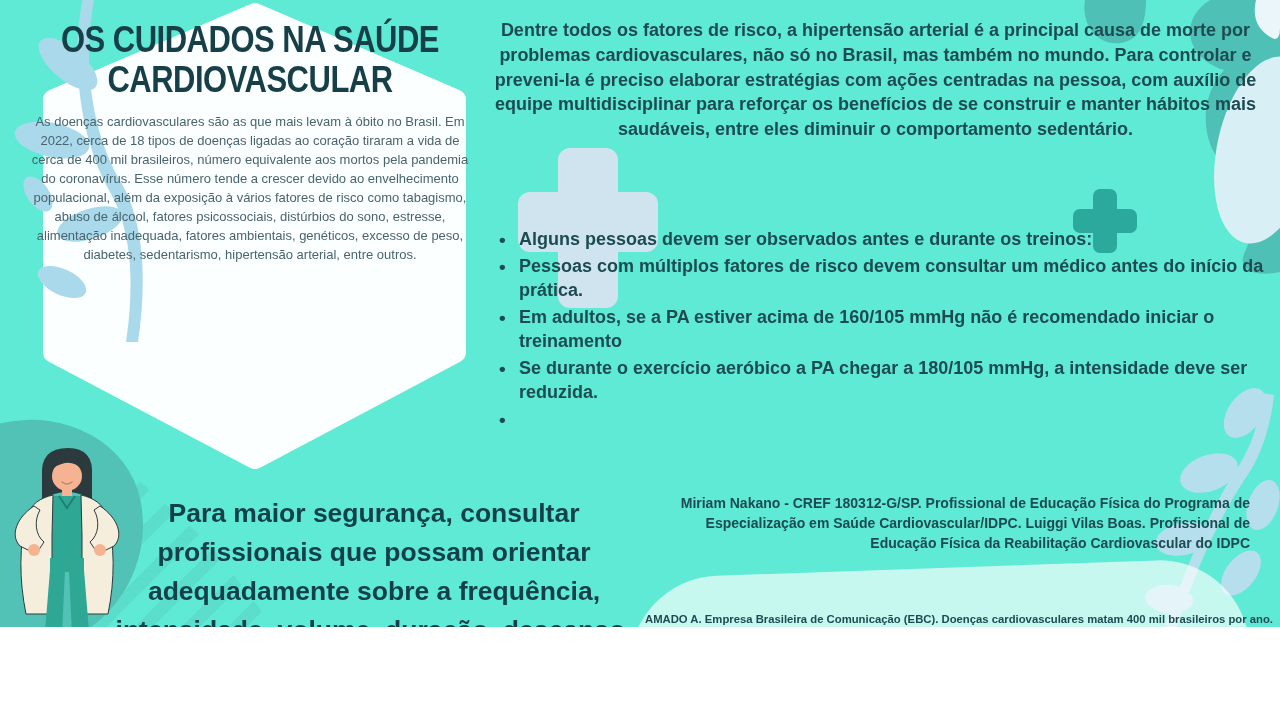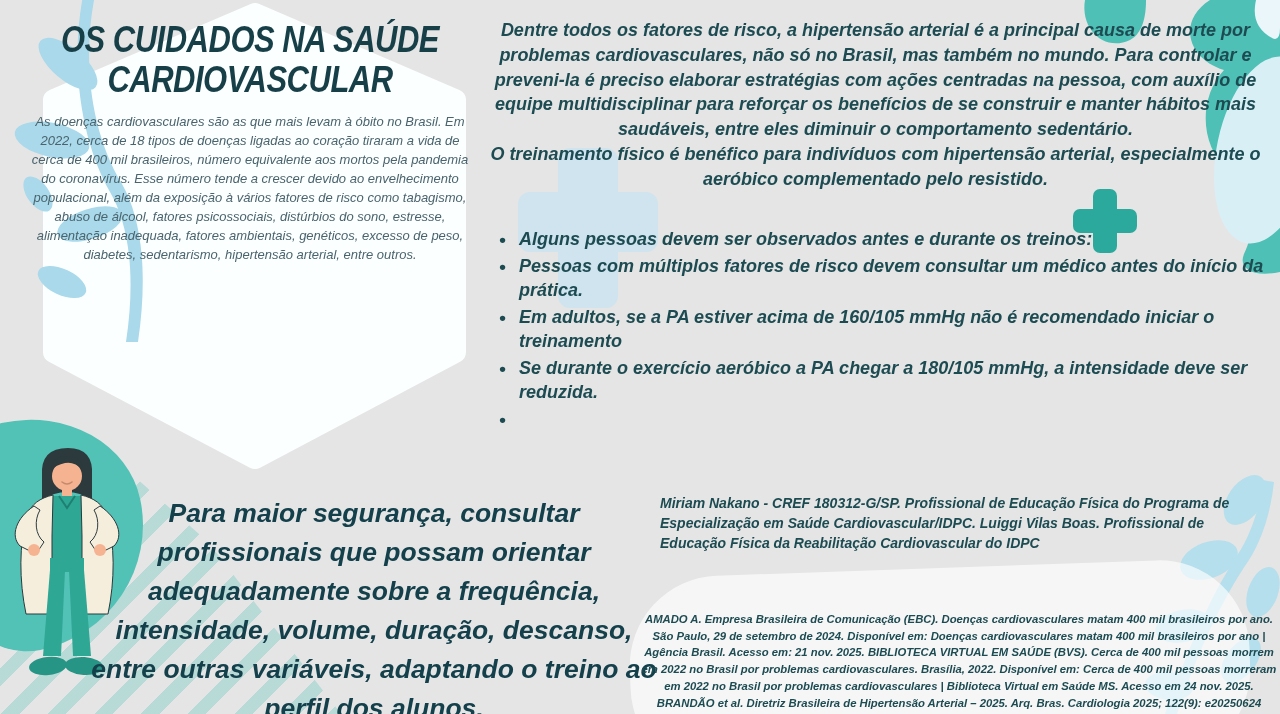--- a/index.html
+++ b/index.html
@@ -1,21 +1,20 @@
 <!DOCTYPE html>
 <html><head>
 <meta charset="utf-8">
 <style>
   html,body{margin:0;padding:0;}
   .canvas{
-    position:relative; width:1280px; height:714px; overflow:hidden;
-    background:#e5e5e5;
+    position:relative; width:1280px; height:627px; overflow:hidden;
+    background:#5eead4;
     font-family:"Liberation Sans", sans-serif;
     color:#1d4b52;
-    font-style:italic;
   }
   .layer{position:absolute;}
   
   .hex-panel{left:18px; top:0; z-index:2;}
   .leaf-tl{left:-14px; top:-18px; z-index:3;}
   .leaf-br{right:0; bottom:0; z-index:1;}
   .blob-tr{right:0; top:0; z-index:1;}
   .plus-light{left:518px; top:148px; width:140px; height:160px; z-index:1;}
   .plus-light .v{position:absolute; left:40px; top:0; width:60px; height:160px; background:#cfe4ee; border-radius:12px;}
   .plus-light .h{position:absolute; left:0; top:44px; width:140px; height:60px; background:#cfe4ee; border-radius:12px;}
@@ -52,21 +51,21 @@
   }
   .care ul{list-style:none; margin:0; padding:0;}
   .care li{position:relative; padding-left:24px; margin-bottom:3px;}
   .care li .dot{position:absolute; left:4px; top:-1px; font-size:19px;}
   .closing{
     left:88px; top:494px; width:572px; z-index:5;
     text-align:center; font-size:26.5px; font-weight:700; line-height:1.47; color:#14404c;
   }
   .credits{
     left:660px; top:494px; width:590px; z-index:5;
-    text-align:left; font-size:14px; font-weight:700; line-height:1.42; color:#1d4b52;
+    text-align:right; font-size:14px; font-weight:700; line-height:1.42; color:#1d4b52;
   }
   .refs{
     left:635px; top:611px; width:648px; z-index:5;
     text-align:center; font-size:11.3px; font-weight:700; line-height:1.48; color:#1d4b52;
   }
 </style>
 </head>
 <body>
 
 <div class="canvas">
@@ -140,21 +139,20 @@
   </svg>
 
   <div class="layer ref-blob"></div>
 
   <h1 class="layer title">OS CUIDADOS NA SAÚDE CARDIOVASCULAR</h1>
 
   <div class="layer intro">As doenças cardiovasculares são as que mais levam à óbito no Brasil. Em 2022, cerca de 18 tipos de doenças ligadas ao coração tiraram a vida de cerca de 400 mil brasileiros, número equivalente aos mortos pela pandemia do coronavírus. Esse número tende a crescer devido ao envelhecimento populacional, além da exposição à vários fatores de risco como tabagismo, abuso de álcool, fatores psicossociais, distúrbios do sono, estresse, alimentação inadequada, fatores ambientais, genéticos, excesso de peso, diabetes, sedentarismo, hipertensão arterial, entre outros.</div>
 
   <div class="layer toppara">
     <p>Dentre todos os fatores de risco, a hipertensão arterial é a principal causa de morte por problemas cardiovasculares, não só no Brasil, mas também no mundo. Para controlar e preveni-la é preciso elaborar estratégias com ações centradas na pessoa, com auxílio de equipe multidisciplinar para reforçar os benefícios de se construir e manter hábitos mais saudáveis, entre eles diminuir o comportamento sedentário.</p>
-    <p>O treinamento físico é benéfico para indivíduos com hipertensão arterial, especialmente o aeróbico complementado pelo resistido.</p>
   </div>
 
   <div class="layer care">
     <ul>
       <li><span class="dot">•</span><span>Alguns pessoas devem ser observados antes e durante os treinos:</span></li>
       <li><span class="dot">•</span><span>Pessoas com múltiplos fatores de risco devem consultar um médico antes do início da prática.</span></li>
       <li><span class="dot">•</span><span>Em adultos, se a PA estiver acima de 160/105 mmHg não é recomendado iniciar o treinamento</span></li>
       <li><span class="dot">•</span><span>Se durante o exercício aeróbico a PA chegar a 180/105 mmHg, a intensidade deve ser reduzida.</span></li>
       <li><span class="dot">•</span></li>
     </ul>

